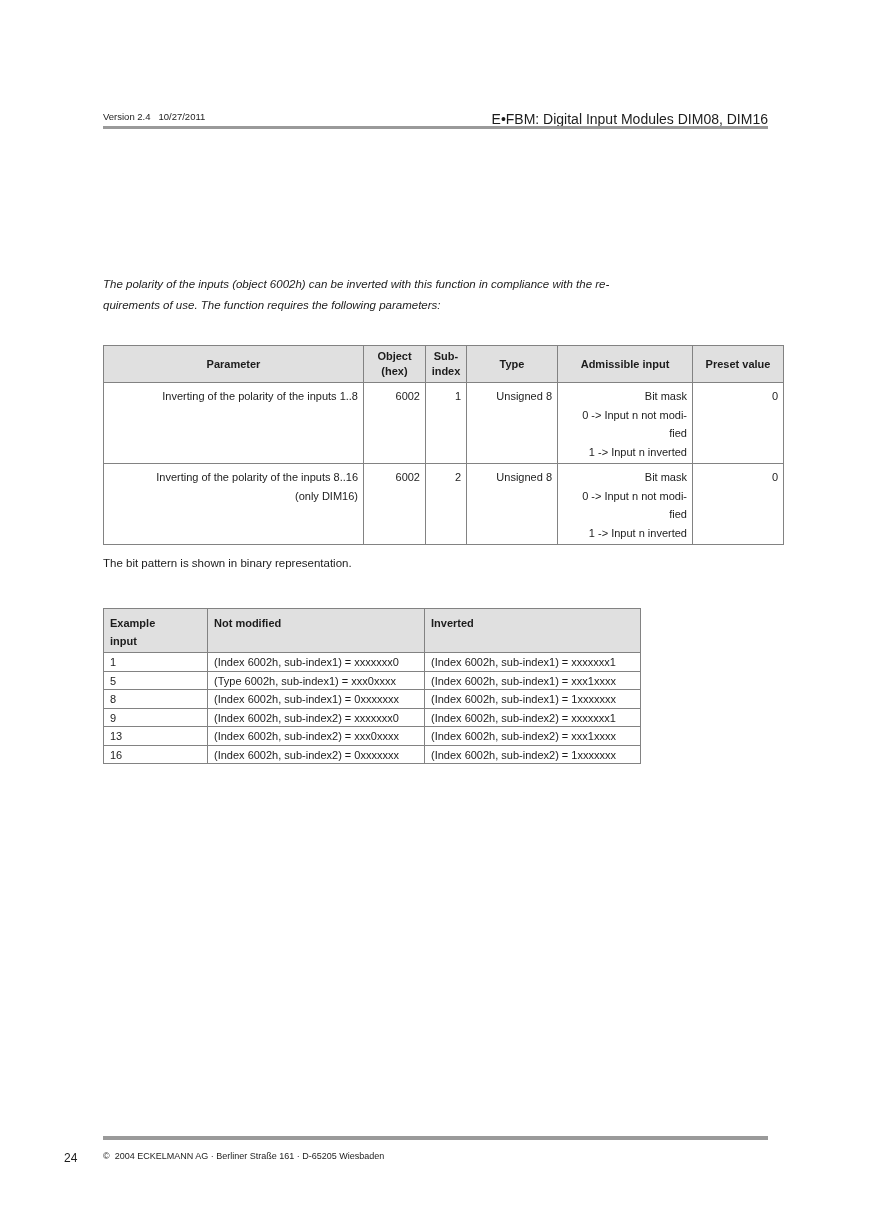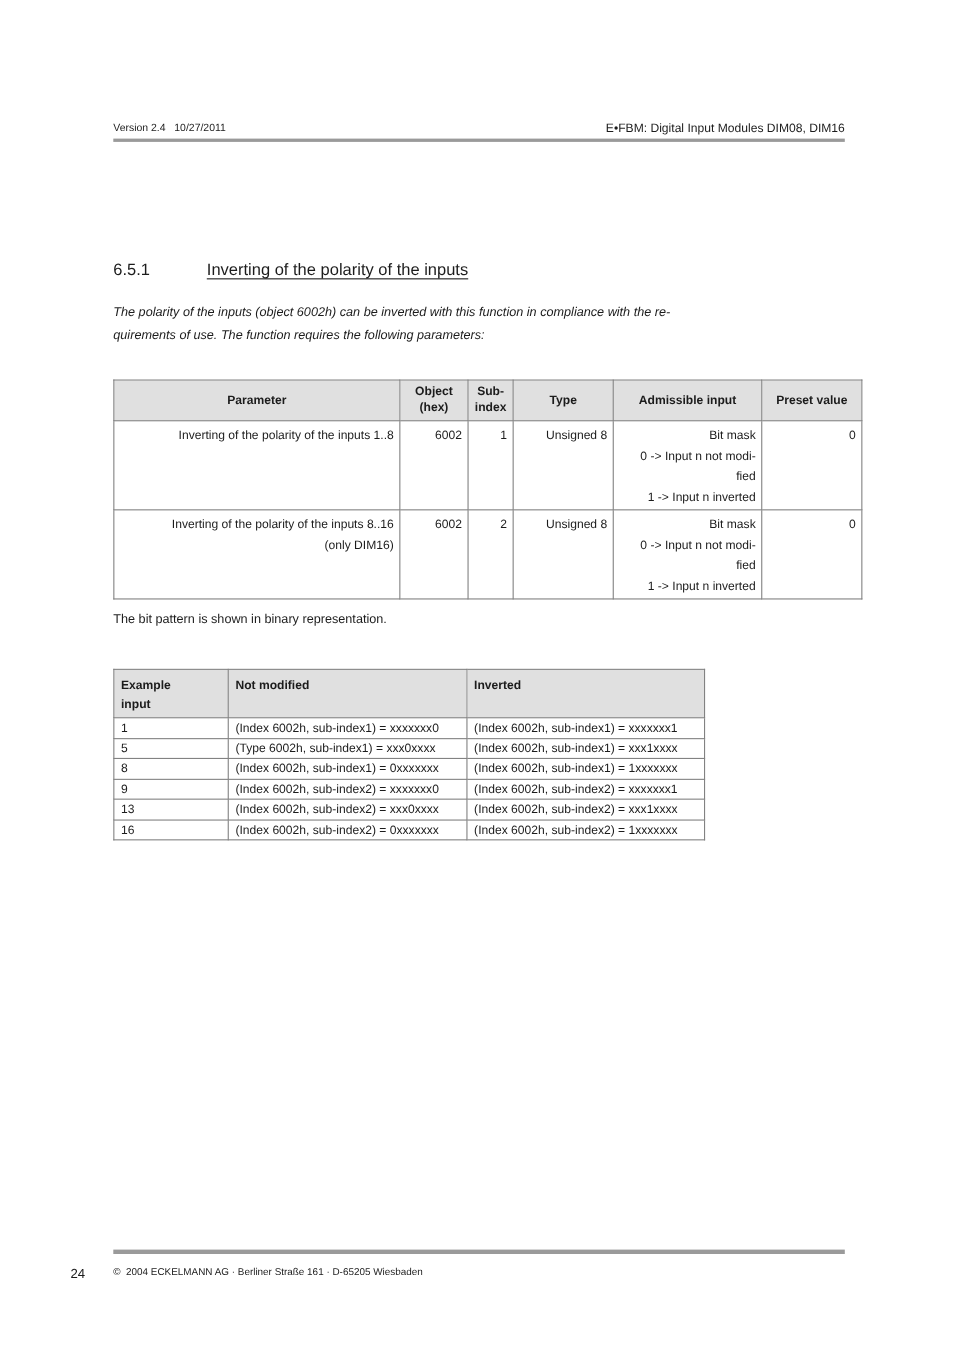--- a/index.html
+++ b/index.html
@@ -4,21 +4,21 @@
 <style>
   html,body { margin:0; padding:0; background:#ffffff; }
   .page {
     position:relative; width:870px; height:1230px; background:#ffffff;
     font-family:"Liberation Sans","DejaVu Sans",sans-serif; color:#1c1c1c;
     overflow:hidden;
   }
 
   
   .hdr-left  { position:absolute; left:103px; top:111px; font-size:9.5px; white-space:pre; }
-  .hdr-right { position:absolute; right:102px; top:111px; font-size:11px; white-space:pre;text-align:right; }
+  .hdr-right { position:absolute; right:102px; top:111px; font-size:14px; white-space:pre;text-align:right; }
   .hdr-rule  { position:absolute; left:103px; top:126px; width:665px; height:3px; background:#9a9a9a; }
 
   
   .sec-head  { position:absolute; left:103px; top:237px; font-size:15px; }
   .sec-num   { display:inline-block; width:85px; }
   .sec-title { text-decoration:underline; text-underline-offset:3px; }
 
   
   .intro { position:absolute; left:103px; top:274px; font-size:11.5px; line-height:21px;font-style:italic; }
   .intro span { display:block; white-space:pre; }
@@ -52,23 +52,20 @@
 </style>
 </head>
 <body>
 
 <div class="page">
 
   <div class="hdr-left">Version 2.4   10/27/2011</div>
   <div class="hdr-right">E•FBM: Digital Input Modules DIM08, DIM16</div>
   <div class="hdr-rule"></div>
 
-  <div class="sec-head">
-    <span class="sec-num">6.5.1</span><span class="sec-title">Inverting of the polarity of the inputs</span>
-  </div>
 
   <div class="intro">
     <span>The polarity of the inputs (object 6002h) can be inverted with this function in compliance with the re-</span>
     <span>quirements of use. The function requires the following parameters:</span>
   </div>
 
   <table class="param-table">
     <colgroup>
       <col style="width:260px">
         <col style="width:62px">

